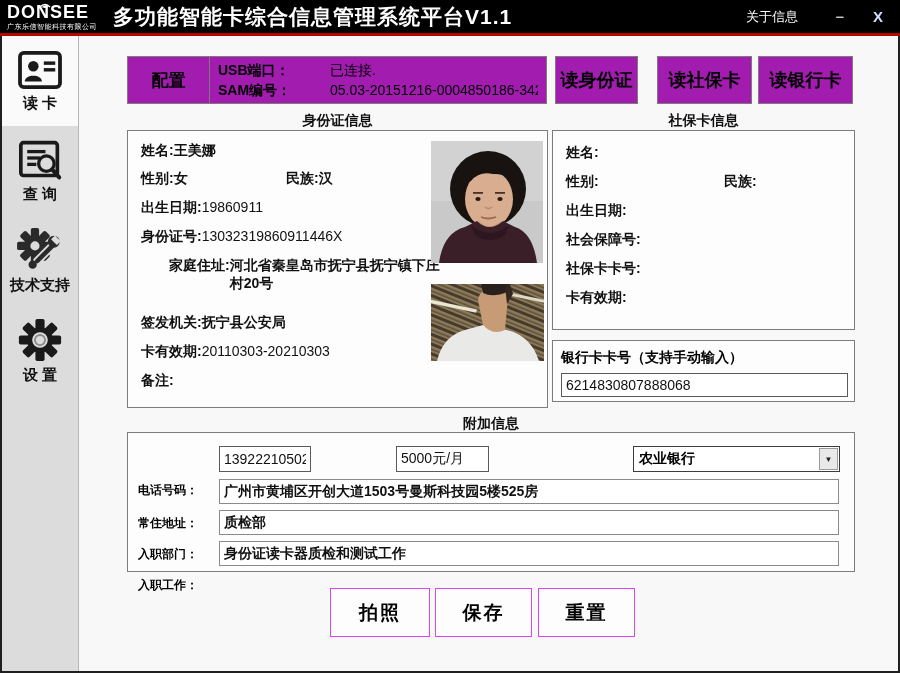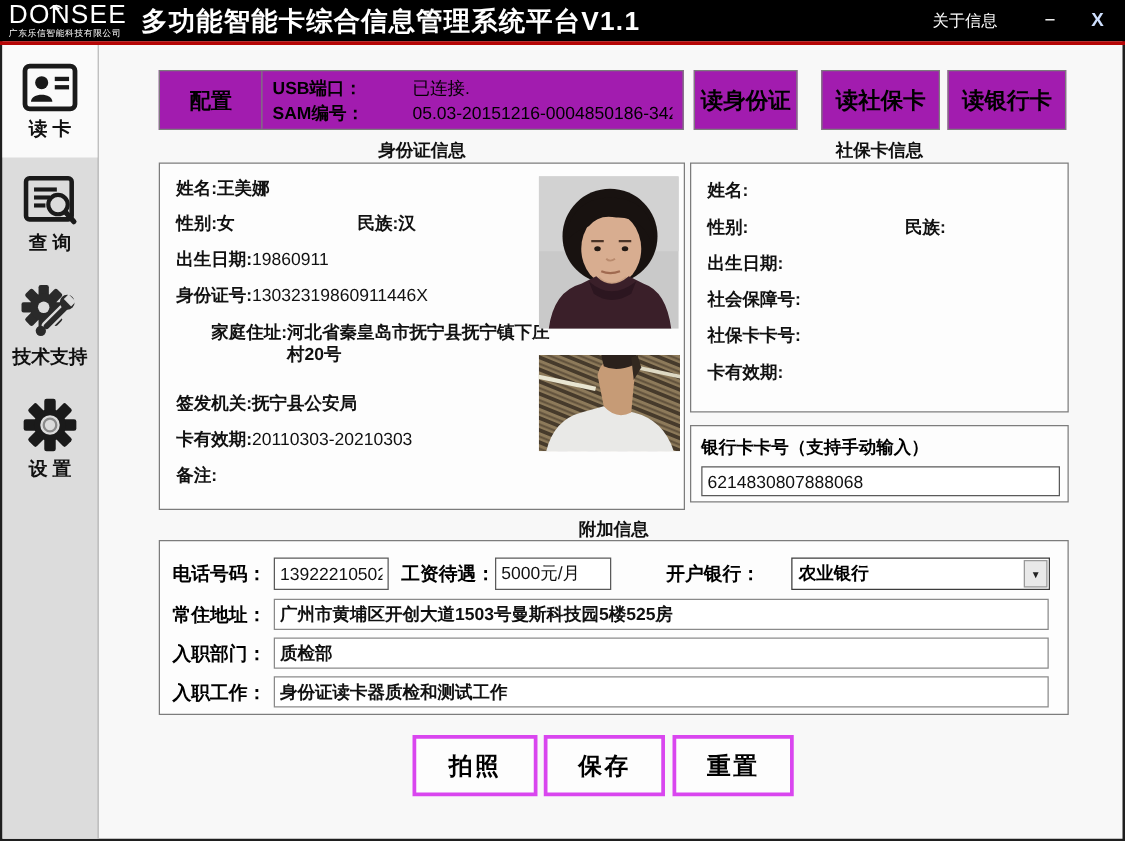--- a/index.html
+++ b/index.html
@@ -6,21 +6,21 @@
   html,body { width:900px; height:673px; }
   body { font-family: "Liberation Sans", sans-serif; background:#f8f8f8; }
   .window { width:900px; height:673px; position:relative; overflow:hidden;
             box-shadow: inset 0 0 0 2px #1f1f1f; background:#f8f8f8; }
 
   
   .titlebar { position:absolute; left:0; top:0; width:900px; height:33px; background:#000;
               display:flex; align-items:center; }
   .redline  { position:absolute; left:0; top:33px; width:900px; height:3px; background:#b50505; }
   .logo { position:relative; width:100px; margin-left:7px; color:#fff; }
-  .logo-main { font-size:21px; font-weight:normal; letter-spacing:1px; line-height:20px; }
+  .logo-main { font-size:18px; font-weight:bold; letter-spacing:1px; line-height:20px; }
   .logo-sub  { font-size:7px; letter-spacing:0.5px; white-space:nowrap; }
   .logo-arcs { position:absolute; left:30px; top:-3px; }
   .app-title { color:#fff; font-size:21px; font-weight:bold; margin-left:6px; letter-spacing:1px; }
   .tb-spacer { flex:1; }
   .tb-about { color:#fff; font-size:13px; margin-right:30px; cursor:default; }
   .tb-min   { color:#fff; font-size:15px; width:24px; text-align:center; margin-right:14px; }
   .tb-close { color:#cfe0ff; font-size:15px; font-weight:bold; width:24px; text-align:center; margin-right:10px; }
 
   
   .sidebar { position:absolute; left:2px; top:36px; width:77px; height:635px;
@@ -56,30 +56,30 @@
   .fval.num { font-weight:normal; }
 
   .photo { position:absolute; }
 
   .tbox { border:1px solid #5a5a5a; background:#fff; font-family:"Liberation Sans",sans-serif;
           font-size:14px; padding:0 4px; color:#111; }
 
   .bank-label { position:absolute; left:8px; top:8px; font-size:14px; font-weight:bold; }
   .bank-input { position:absolute; left:8px; top:32px; width:287px; height:24px; }
 
-  .x-label { position:absolute; font-size:15px; font-weight:bold; white-space:nowrap; }
+  .x-label { position:absolute; font-size:12px; font-weight:bold; white-space:nowrap;margin-top:32px; }
   .x-input { position:absolute; height:26px; }
 
   .select { position:absolute; height:26px; border:1px solid #3c3c3c; background:#fff;
             display:flex; align-items:center; cursor:pointer; }
   .select-text { flex:1; font-size:14px; font-weight:bold; padding-left:5px; }
   .select-arrow { width:19px; height:22px; margin-right:1px; background:#e9e9e9; border:1px solid #9a9a9a;
                   display:flex; align-items:center; justify-content:center; font-size:8px; color:#222; }
 
-  .action-btn { position:absolute; top:552px; height:49px; background:#fdfdfd; border:3px solid #d946ef;
+  .action-btn { position:absolute; top:552px; height:49px; background:#fdfdfd; border:1px solid #d946ef;
                 display:flex; align-items:center; justify-content:center; font-size:19px;
                 font-weight:bold; cursor:pointer; letter-spacing:2px; }
 </style>
 </head>
 <body>
 
 <div class="window">
 
   <div class="titlebar">
     <div class="logo">

